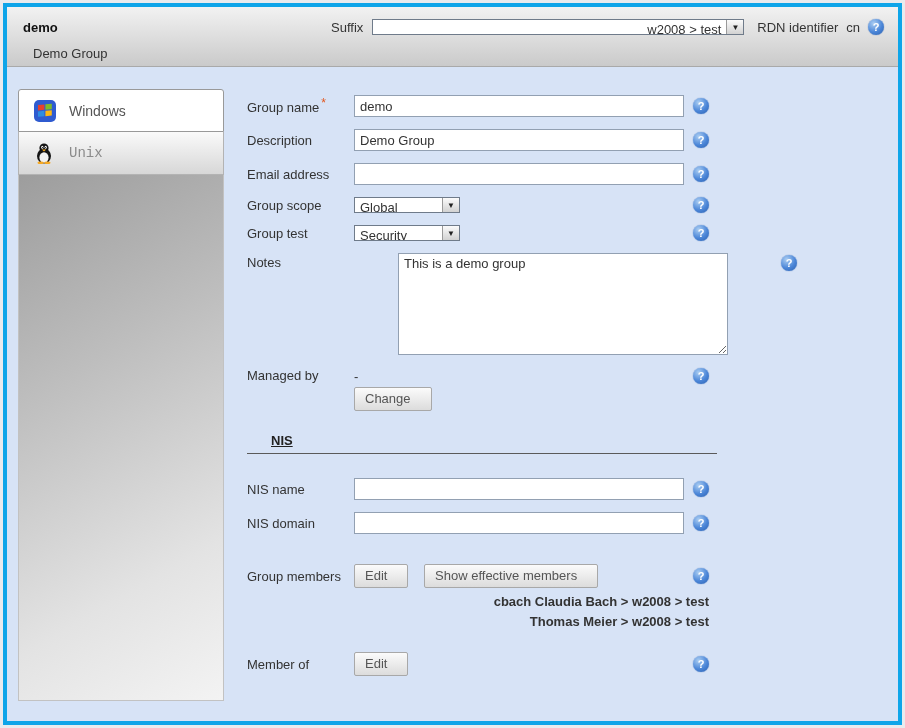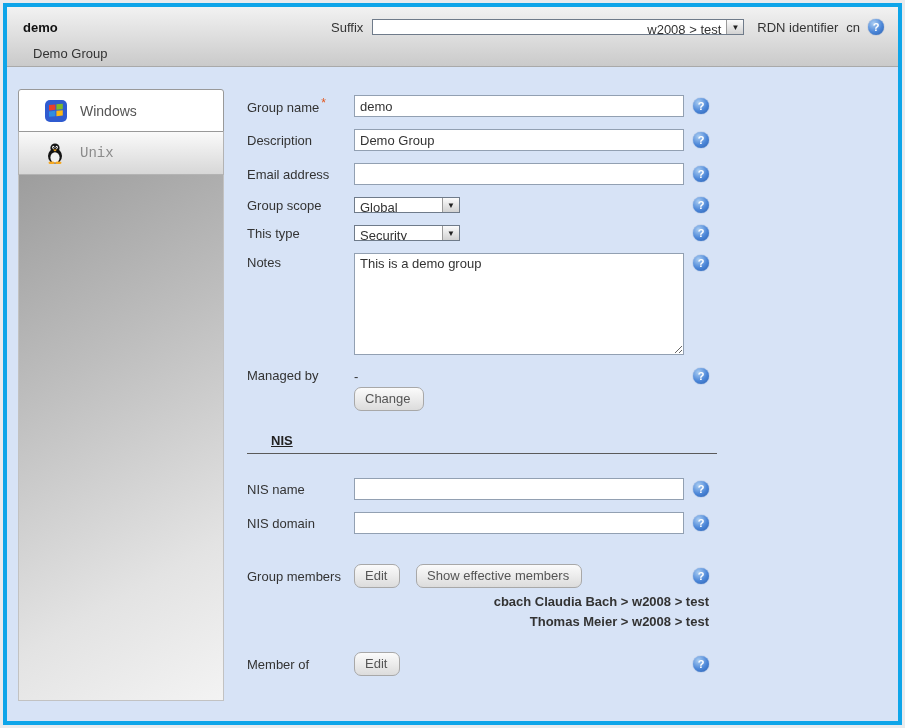--- a/index.html
+++ b/index.html
@@ -29,45 +29,45 @@
   .combo.small { width:106px; }
 
   
   .help-icon { width:16px; height:16px; border-radius:50%; flex:0 0 auto;
     background:radial-gradient(circle at 35% 28%, #aacdf2, #4b86d8 55%, #2a5fae);
     color:#fff; font-weight:bold; font-size:11px; line-height:16px; text-align:center;
     display:inline-block; cursor:pointer; box-shadow:0 0 1px #2a5fae; }
 
   
   .sidebar { position:absolute; left:11px; top:82px; width:206px; bottom:20px; }
-  .tab { height:43px; display:flex; align-items:center; gap:13px; padding-left:26px; font-size:14px; cursor:pointer; }
+  .tab { height:43px; display:flex; align-items:center; gap:13px; padding-left:15px; font-size:14px; cursor:pointer; }
   .tab-windows { background:#fff; border:1px solid #999; border-radius:3px 3px 0 0; color:#555; position:relative; z-index:2; }
   .tab-unix { background:linear-gradient(#fafafa,#d7d7d7); border:1px solid #b3b3b3; border-top:none; color:#8a8a8a;font-family:Liberation Mono, monospace; }
   .sidebar-panel { position:absolute; top:86px; left:0; right:0; bottom:0;
     background:linear-gradient(150deg,#9d9d9d 0%, #bdbdbd 35%, #e3e3e3 75%, #f3f3f3 100%);
     border:1px solid #c2c2c2; border-top:none; }
   .tab-icon { width:22px; height:22px; display:inline-flex; }
 
   
   .main { position:absolute; left:220px; top:88px; right:0; bottom:0; padding-left:20px; }
   .row { display:grid; grid-template-columns:107px 330px 33px; align-items:center; margin-bottom:12px; width:470px; }
-  .row.top { align-items:start; }
+  .row.top { align-items:start;gap:44px; }
   .row .lbl { color:#333; padding-right:6px; }
   .row.top .lbl { padding-top:2px; }
   .req { color:#e2571e; font-size:12px; vertical-align:super; margin-left:2px; }
   .helpcell { padding-left:9px; }
   .row.top .helpcell { padding-top:2px; }
 
   .txt { width:330px; height:22px; border:1px solid #92a0b2; background:#fff; padding:1px 5px;
          font:13px "Liberation Sans",sans-serif; color:#333; }
   .ta  { width:330px; height:102px; border:1px solid #92a0b2; background:#fff; padding:2px 5px;
          font:13px "Liberation Sans",sans-serif; color:#333; resize:both; }
 
   .btn { display:inline-block; background:linear-gradient(#fbfbfb,#dcdcdc); border:1px solid #a8a8a8;
-         border-radius:7px; padding:3px 12px 4px 10px; font:13px "Liberation Sans",sans-serif;
+         border-radius:2px; padding:3px 20px 4px 10px; font:13px "Liberation Sans",sans-serif;
          color:#555; cursor:pointer; }
   .btn + .btn { margin-left:12px; }
 
   .dash-value { color:#333; padding-top:2px; }
   .managed-btn-row { margin:3px 0 22px 107px; }
 
   .section-head { width:470px; border-bottom:1px solid #5a5a5a; padding:0 0 5px 12px; margin-bottom:24px; }
   .section-title { font-weight:bold; text-decoration:underline; color:#222;padding-left:12px; }
 
   .members-list { width:462px; text-align:right; margin:4px 0 16px 0;font-weight:bold; }
@@ -161,21 +161,21 @@
           <span class="combo-value">Global</span>
           <span class="combo-btn">
               <span>▼</span>
             </span>
         </div>
       </div>
       <span class="helpcell"><span class="help-icon">?</span></span>
     </div>
 
     <div class="row">
-      <span class="lbl">This type</span>
+      <span class="lbl">Group test</span>
       <div>
         <div class="combo small">
           <span class="combo-value">Security</span>
           <span class="combo-btn">
               <span>▼</span>
             </span>
         </div>
       </div>
       <span class="helpcell"><span class="help-icon">?</span></span>
     </div>

